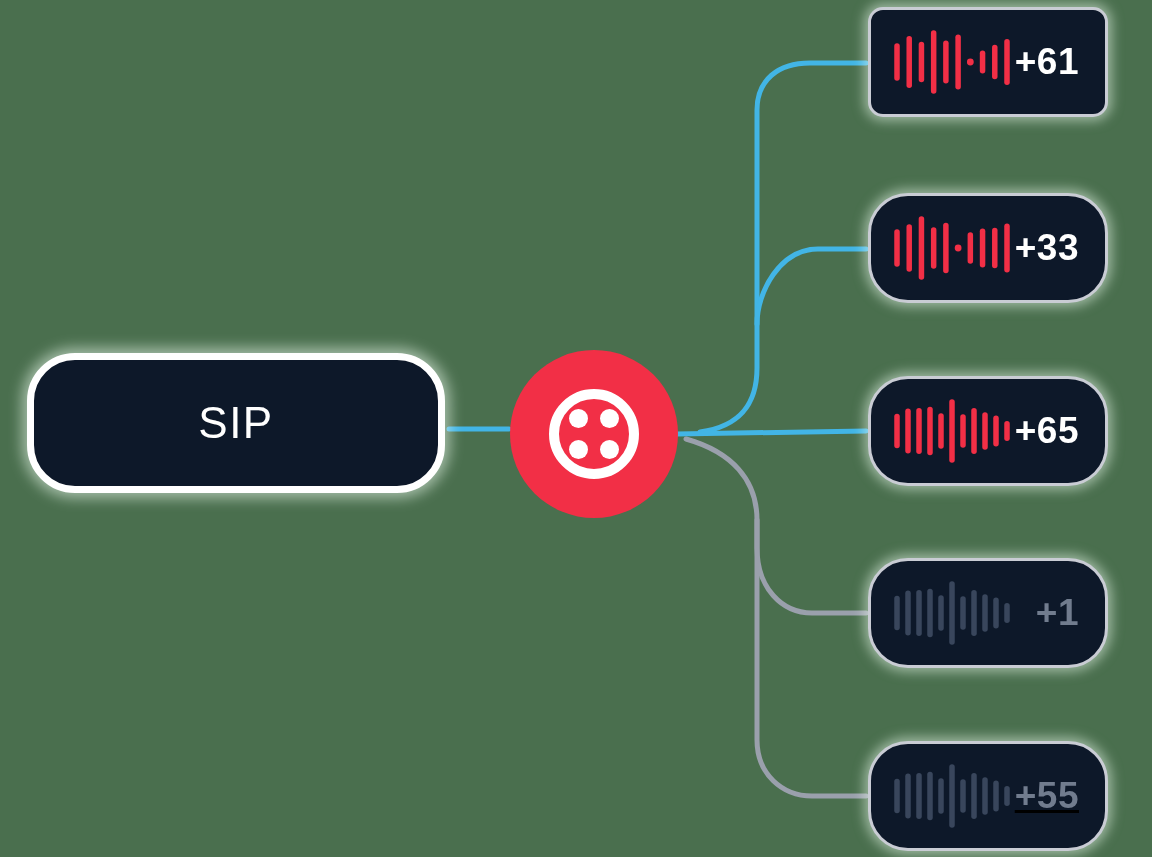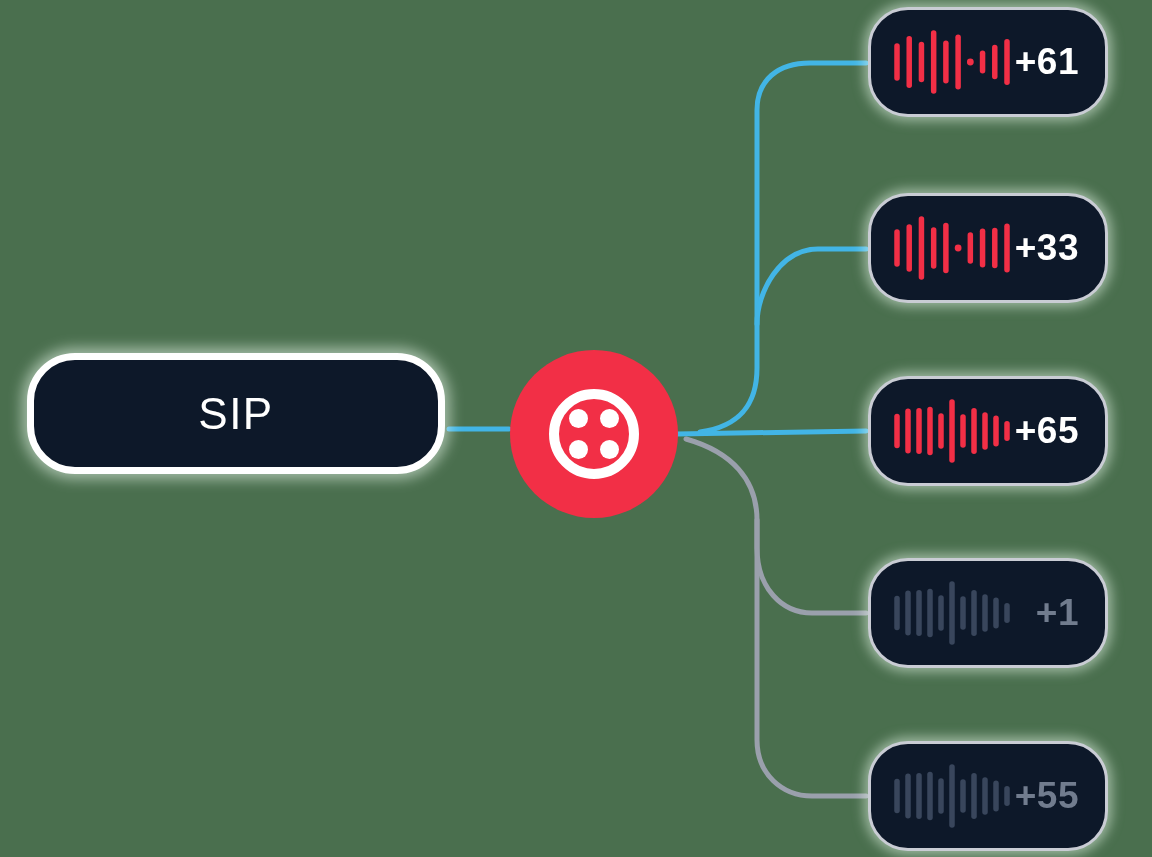--- a/index.html
+++ b/index.html
@@ -12,46 +12,46 @@
   .connectors{
     position:absolute;left:0;top:0;width:1152px;height:857px;
   }
   .node{
     position:absolute;
     box-sizing:border-box;
     display:flex;align-items:center;
     background:var(--box-fill);
   }
   .sip-node{
-    left:27px;top:353px;width:418px;height:121px;
+    left:27px;top:353px;width:418px;height:140px;
     border:7px solid var(--sip-border);
     border-radius:48px;
     justify-content:center;
     box-shadow:0 0 14px 5px rgba(240,255,242,.55);
   }
   .sip-label{
     color:var(--text-active);
     font-size:44px;font-weight:500;letter-spacing:1.5px;
   }
   .hub{
     position:absolute;left:510px;top:350px;width:168px;height:168px;
   }
   .dest{
     left:868px;width:240px;height:110px;
     border:3px solid var(--box-border);
     border-radius:40px;
     padding:0 20px 0 20px;
     justify-content:space-between;
     box-shadow:0 0 12px 4px rgba(240,255,242,.5);
   }
-  .dest-0{top:7px;}
+  .dest-0{top:7px;border-radius:15px;}
   .dest-1{top:193px;text-align:right;}
   .dest-2{top:376px;}
   .dest-3{top:558px;}
-  .dest-4{top:741px;}
+  .dest-4{top:741px;text-decoration:underline;}
   .wave{width:122px;height:72px;flex:0 0 auto;}
   .dest-label{
     font-size:37px;font-weight:700;letter-spacing:.5px;
     padding-right:6px;
   }
   .dest.active .dest-label{color:var(--text-active);}
   .dest.muted  .dest-label{color:var(--text-muted);}
 </style>
 </head>
 <body style="background: rgb(74, 111, 78);">

